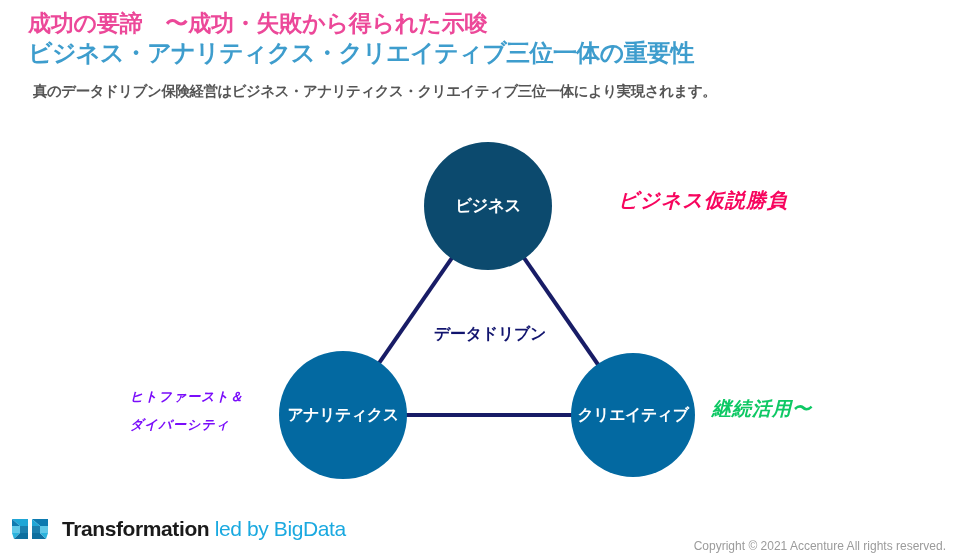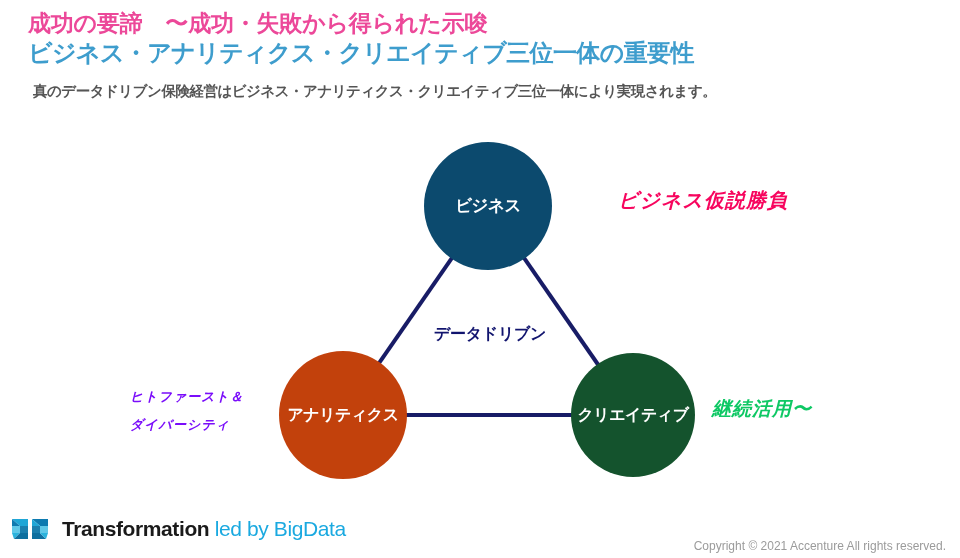--- a/index.html
+++ b/index.html
@@ -185,25 +185,25 @@
 
     <line id="edge-business-creative" x1="522.8" y1="256.1" x2="599.4" y2="366.5" stroke="#181c66" stroke-width="4" stroke-linecap="butt"></line>
 
     <line id="edge-analytics-creative" x1="404.0" y1="415.0" x2="574.0" y2="415.0" stroke="#181c66" stroke-width="4" stroke-linecap="butt"></line>
   </svg>
 
   <div class="node" id="node-business" style="background: #0c4a6e; width: 128px; height: 128px; left: 424px; top: 142px;">
     <span>ビジネス</span>
   </div>
 
-  <div class="node" id="node-analytics" style="background: #c2410c; width: 128px; height: 128px; left: 279px; top: 351px;">
+  <div class="node" id="node-analytics" style="background: #0369a1; width: 128px; height: 128px; left: 279px; top: 351px;">
     <span>アナリティクス</span>
   </div>
 
-  <div class="node" id="node-creative" style="background: #14532d; width: 124px; height: 124px; left: 571px; top: 353px;">
+  <div class="node" id="node-creative" style="background: #0369a1; width: 124px; height: 124px; left: 571px; top: 353px;">
     <span>クリエイティブ</span>
   </div>
 
   <div class="side-label" id="label-business" style="color: rgb(247, 5, 94);">
     <div>ビジネス仮説勝負</div>
   </div>
 
   <div class="side-label" id="label-analytics" style="color: rgb(122, 13, 250);">
     <div>ヒトファースト＆</div>
     <div>ダイバーシティ</div>

